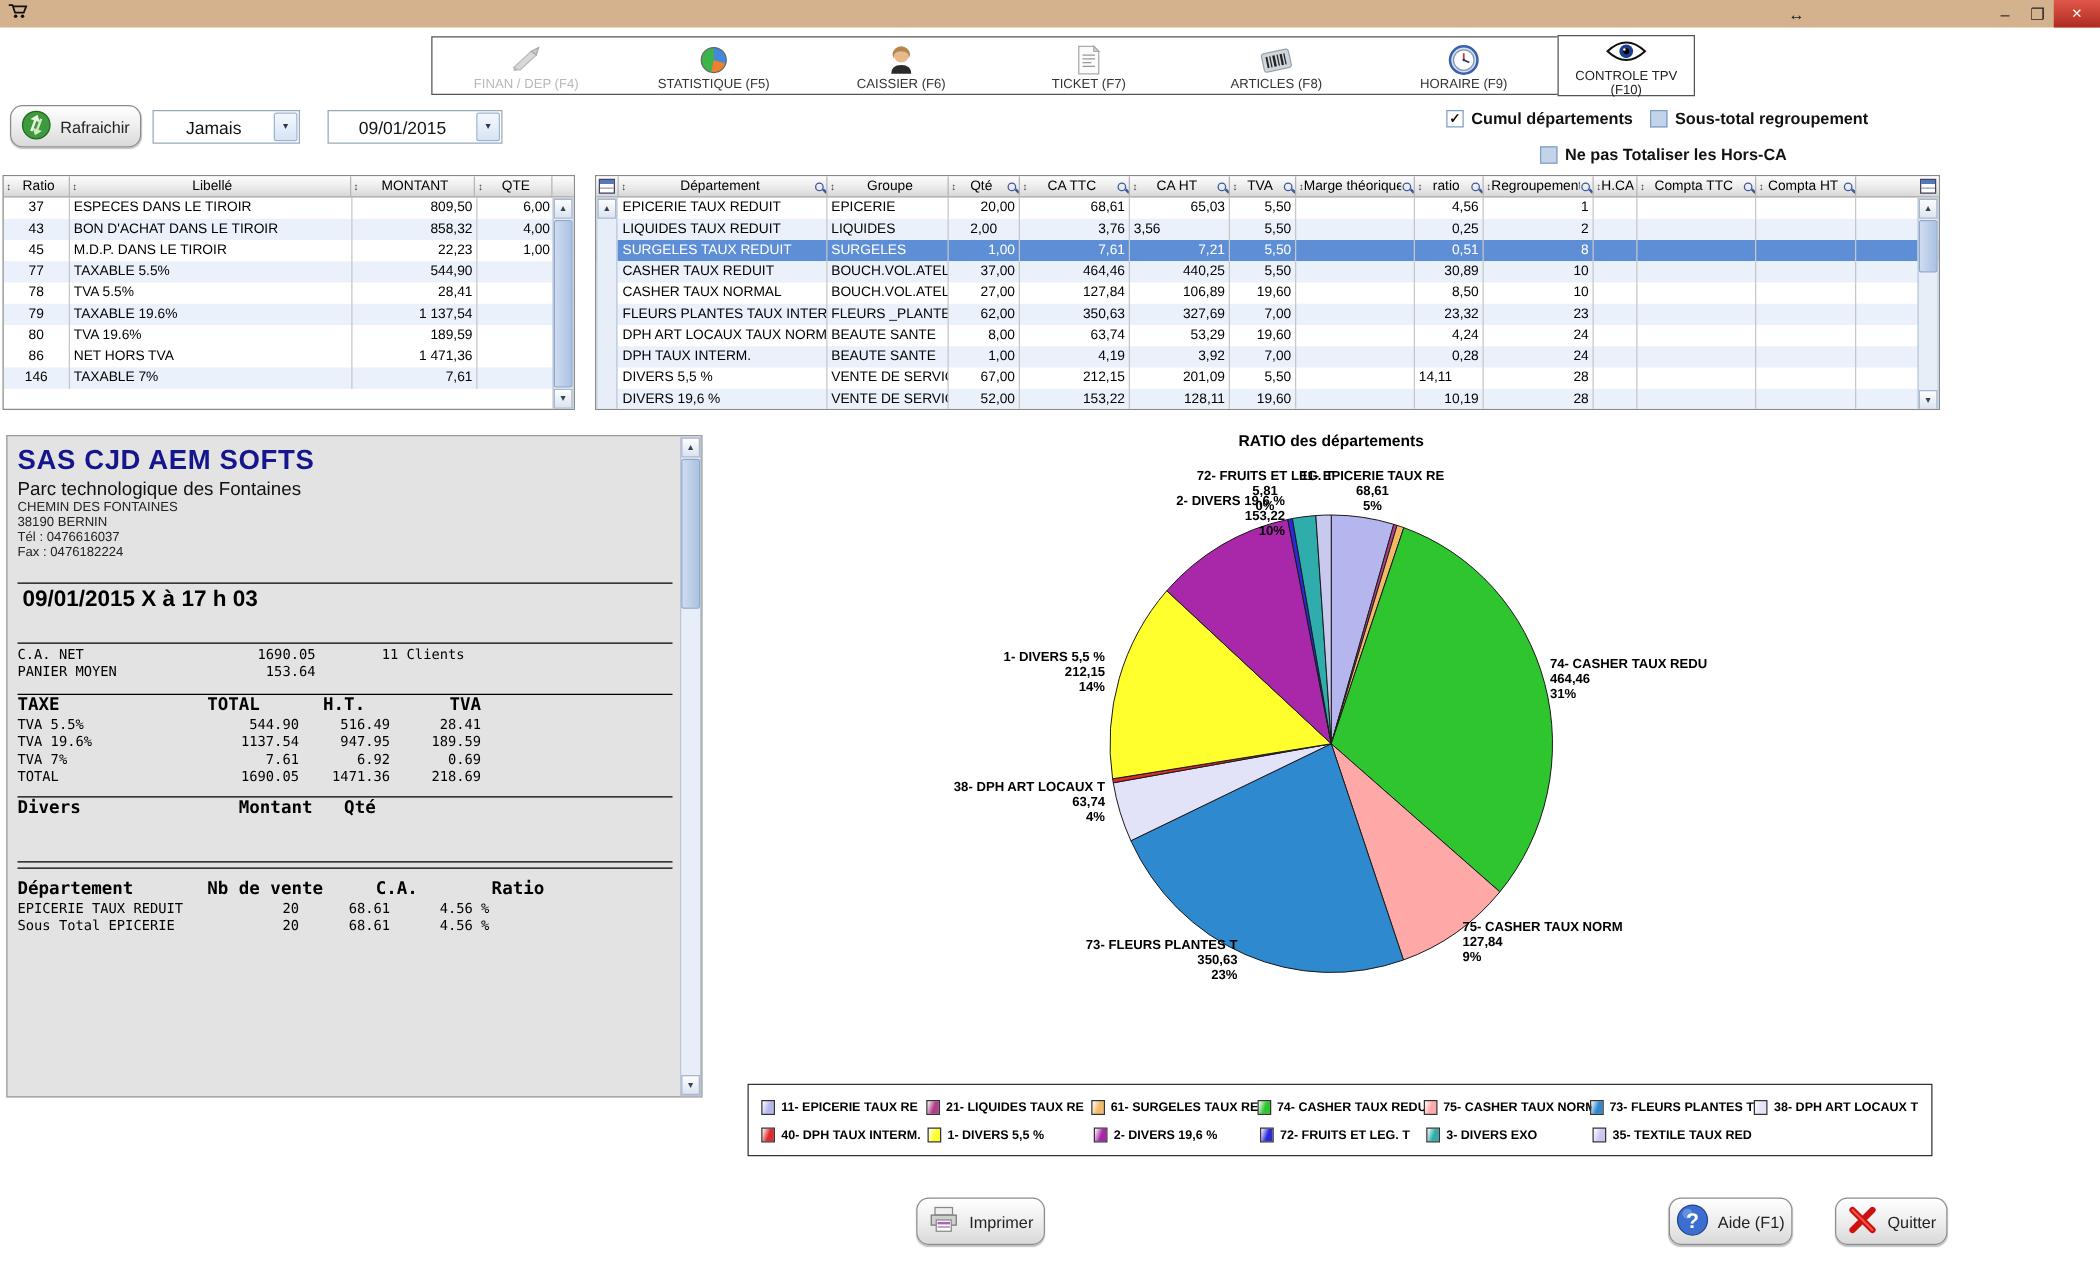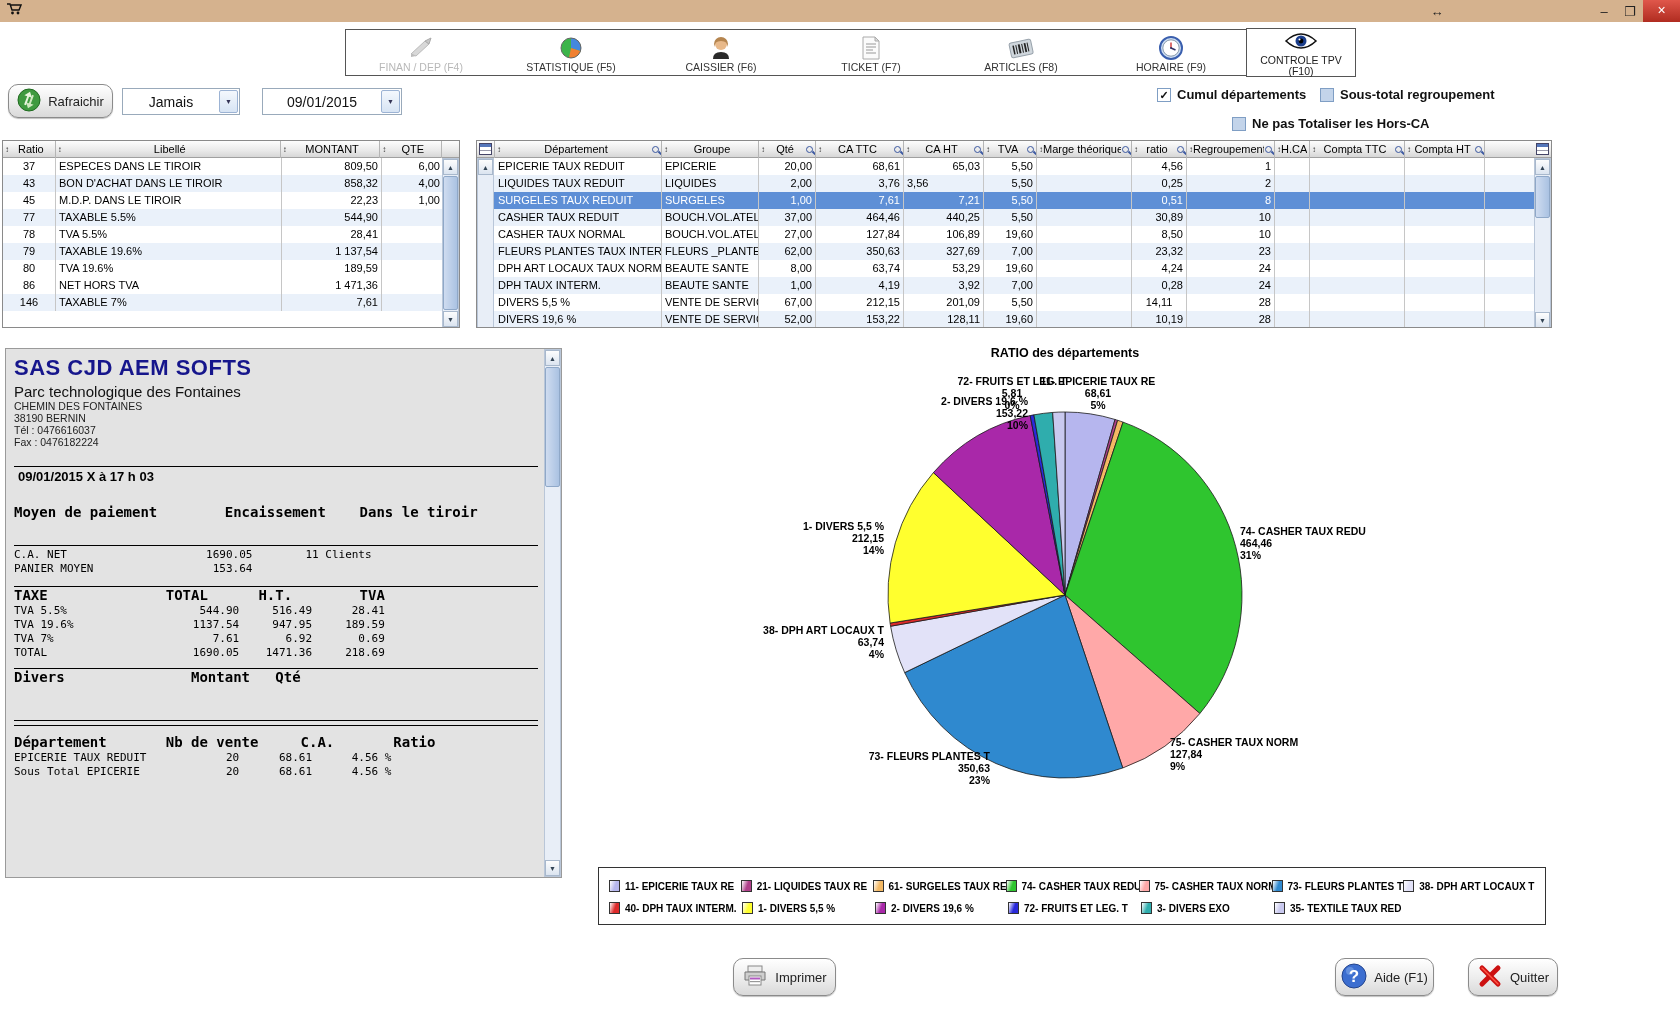--- a/index.html
+++ b/index.html
@@ -59,21 +59,21 @@
   .sb-thumb { width:15px; background:linear-gradient(90deg,#cfdcf0,#aac2e2); border:1px solid #8fa8c8; border-radius:2px; }
 
   
   .report { position:absolute; left:5px; top:348px; width:557px; height:530px; background:#e3e3e3; border:1px solid #9a9a9a; overflow:hidden; }
   .report-inner { position:absolute; left:8px; top:6px; width:524px; }
   .rp-company { font-size:22px; font-weight:bold; color:#16168c; letter-spacing:.5px; }
   .rp-title { font-size:19px; font-weight:bold; color:#000; margin-top:14px; }
   .rp-subtitle { font-size:15px; color:#111; margin-top:2px; }
   .rp-addr { font-size:10.5px; color:#222; line-height:12px; }
   .rp-rule { border-top:1px solid #000; width:100%; }
-  .rp-date { font-size:13px; font-weight:bold; margin:2px 0 0 4px; }
+  .rp-date { font-size:18px; font-weight:bold; margin:2px 0 0 4px; }
   .rp-mono { font-family:"DejaVu Sans Mono", monospace; font-size:11px; line-height:14px; white-space:pre; }
   .rp-mono-h { font-family:"DejaVu Sans Mono", monospace; font-size:14px; font-weight:bold; line-height:17px; white-space:pre; }
   .rp-sb { right:0; top:0; height:528px; }
 
   
   .chart-title { position:absolute; left:930px; top:346px; width:270px; text-align:center; font-size:12.5px; font-weight:bold; }
   .pie-label { position:absolute; font-size:10.5px; font-weight:bold; line-height:12px; white-space:nowrap; }
   .legend { position:absolute; left:598px; top:867px; width:948px; height:58px; border:1px solid #333; background:#fff; padding:7px 10px 0 10px; }
   .lg-row { display:flex; height:22px; align-items:center; }
   .lg-item { width:133px; display:flex; align-items:center; gap:5px; }
@@ -391,21 +391,21 @@
           <div class="g-cell" style="width: 55px; text-align: right;">4,56</div>
           <div class="g-cell" style="width: 88px; text-align: right;">1</div>
           <div class="g-cell" style="width: 35px; text-align: left;"></div>
           <div class="g-cell" style="width: 95px; text-align: left;"></div>
           <div class="g-cell" style="width: 80px; text-align: left;"></div>
         </div>
         <div class="g-row alt">
           <div style="width: 18px; flex: 0 0 auto;"></div>
           <div class="g-cell" style="width: 167px; text-align: left;">LIQUIDES TAUX REDUIT</div>
           <div class="g-cell" style="width: 97px; text-align: left;">LIQUIDES</div>
-          <div class="g-cell" style="width: 57px; text-align: right;">2,00</div>
+          <div class="g-cell" style="width: 57px; text-align: center;">2,00</div>
           <div class="g-cell" style="width: 88px; text-align: right;">3,76</div>
           <div class="g-cell" style="width: 80px; ">3,56</div>
           <div class="g-cell" style="width: 53px; text-align: right;">5,50</div>
           <div class="g-cell" style="width: 95px; text-align: left;"></div>
           <div class="g-cell" style="width: 55px; text-align: right;">0,25</div>
           <div class="g-cell" style="width: 88px; text-align: right;">2</div>
           <div class="g-cell" style="width: 35px; text-align: left;"></div>
           <div class="g-cell" style="width: 95px; text-align: left;"></div>
           <div class="g-cell" style="width: 80px; text-align: left;"></div>
         </div>
@@ -501,21 +501,21 @@
         </div>
         <div class="g-row">
           <div style="width: 18px; flex: 0 0 auto;"></div>
           <div class="g-cell" style="width: 167px; text-align: left;">DIVERS 5,5 %</div>
           <div class="g-cell" style="width: 97px; text-align: left;">VENTE DE SERVICE</div>
           <div class="g-cell" style="width: 57px; text-align: right;">67,00</div>
           <div class="g-cell" style="width: 88px; text-align: right;">212,15</div>
           <div class="g-cell" style="width: 80px; text-align: right;">201,09</div>
           <div class="g-cell" style="width: 53px; text-align: right;">5,50</div>
           <div class="g-cell" style="width: 95px; text-align: left;"></div>
-          <div class="g-cell" style="width: 55px; text-align: center;">14,11</div>
+          <div class="g-cell" style="width: 55px; text-align: left;">14,11</div>
           <div class="g-cell" style="width: 88px; text-align: right;">28</div>
           <div class="g-cell" style="width: 35px; text-align: left;"></div>
           <div class="g-cell" style="width: 95px; text-align: left;"></div>
           <div class="g-cell" style="width: 80px; text-align: left;"></div>
         </div>
         <div class="g-row alt">
           <div style="width: 18px; flex: 0 0 auto;"></div>
           <div class="g-cell" style="width: 167px; text-align: left;">DIVERS 19,6 %</div>
           <div class="g-cell" style="width: 97px; text-align: left;">VENTE DE SERVICE</div>
           <div class="g-cell" style="width: 57px; text-align: right;">52,00</div>
@@ -546,21 +546,20 @@
   <div class="report">
     <div class="report-inner">
       <div class="rp-company">SAS CJD AEM SOFTS</div>
       <div class="rp-subtitle">Parc technologique des Fontaines</div>
       <div class="rp-addr">CHEMIN DES FONTAINES</div>
       <div class="rp-addr">38190   BERNIN</div>
       <div class="rp-addr">Tél : 0476616037</div>
       <div class="rp-addr">Fax : 0476182224</div>
       <div class="rp-rule" style="margin-top:18px;"></div>
       <div class="rp-date">09/01/2015 X à 17 h 03</div>
-      <div class="rp-mono-h" style="margin-top:20px;">Moyen de paiement        Encaissement    Dans le tiroir</div>
       <div class="rp-rule" style="margin-top:24px;"></div>
       <pre class="rp-mono" style="margin-top:2px;">C.A. NET                     1690.05        11 Clients
 PANIER MOYEN                  153.64</pre>
       <div class="rp-rule" style="margin-top:10px;"></div>
       <div class="rp-mono-h">TAXE              TOTAL      H.T.        TVA</div>
       <pre class="rp-mono">TVA 5.5%                    544.90     516.49      28.41
 TVA 19.6%                  1137.54     947.95     189.59
 TVA 7%                        7.61       6.92       0.69
 TOTAL                      1690.05    1471.36     218.69</pre>
       <div class="rp-rule" style="margin-top:8px;"></div>

